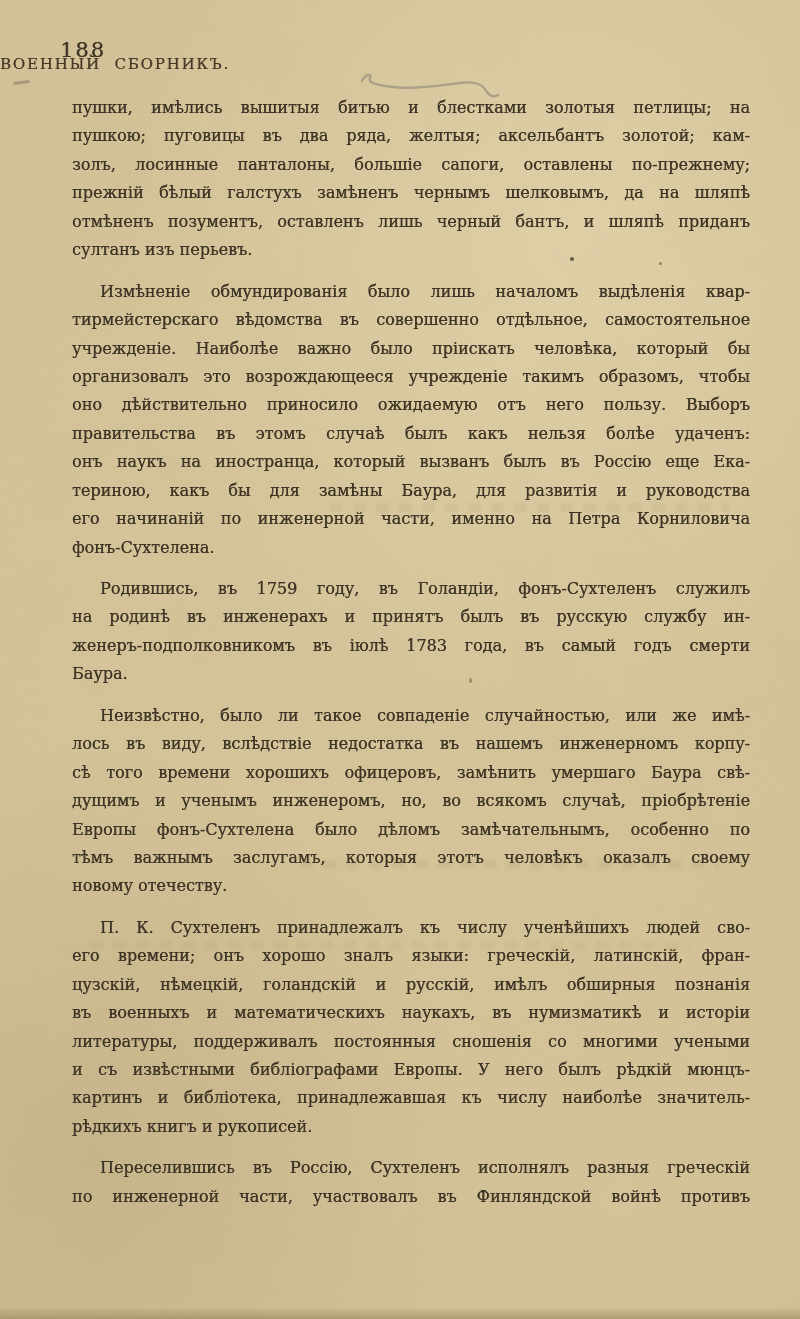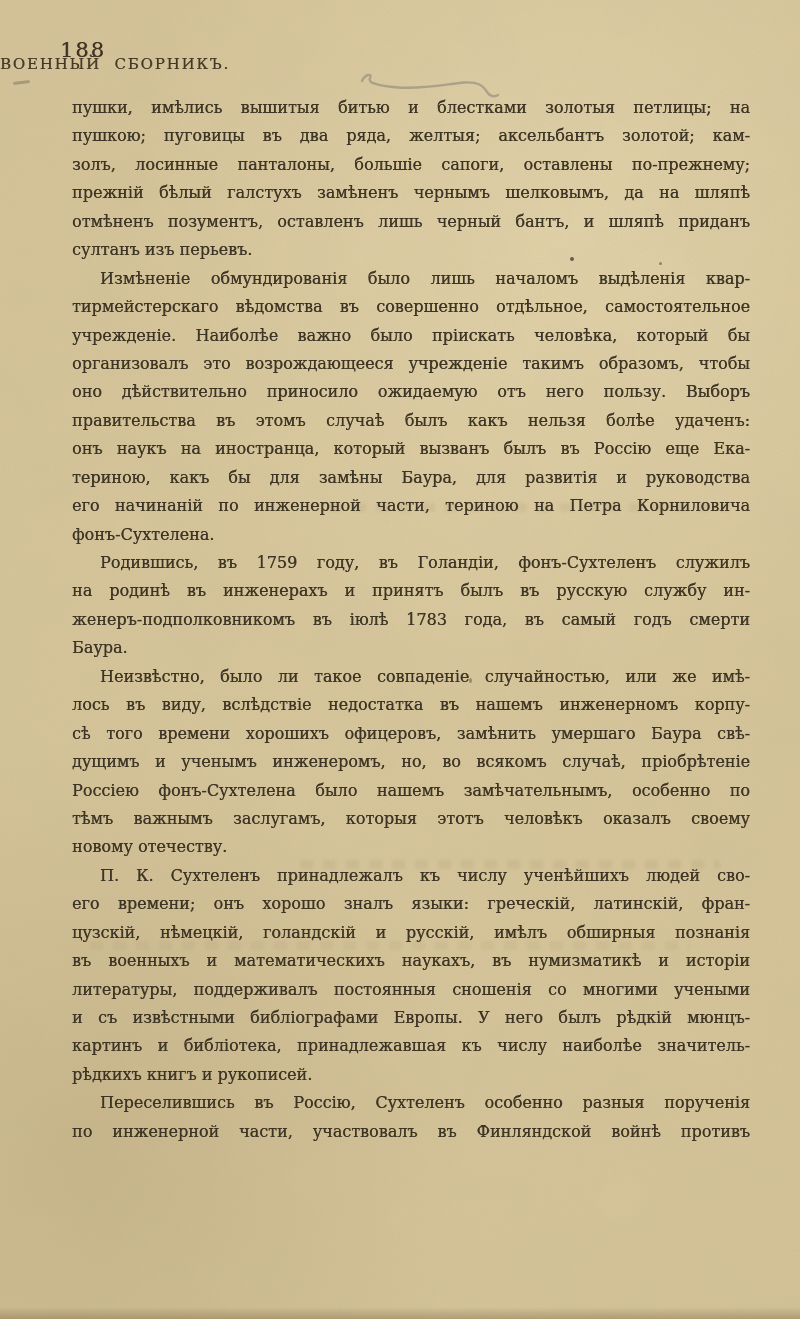--- a/index.html
+++ b/index.html
@@ -30,21 +30,21 @@
   }
   .squiggle{position:absolute;left:346px;top:70px;pointer-events:none;}
   .bodytext{position:absolute;left:72px;top:94px;width:678px;font-size:16px;}
   .ln{
     height:28.45px;line-height:28.45px;overflow:hidden;
     text-align:justify;text-align-last:justify;
     text-shadow:.35px 0 0 rgba(60,50,34,.75);
     filter:blur(.18px);
   }
   .ln.end{text-align:right;text-align-last:left;}
-  .ln.ind{padding-left:28px;}
+  .ln.ind{padding-left:28px;margin-top:13px;}
   
   .dash{position:absolute;left:13px;top:81px;width:17px;height:3px;border-radius:2px;
         background:rgba(112,104,88,.45);transform:rotate(-7deg);filter:blur(.7px);}
   .speck1{position:absolute;left:570px;top:257px;width:4px;height:4px;border-radius:50%;
         background:rgba(52,44,28,.7);filter:blur(.3px);}
   .speck2{position:absolute;left:659px;top:262px;width:3px;height:3px;border-radius:50%;
         background:rgba(70,60,40,.5);filter:blur(.4px);}
   .speck3{position:absolute;left:469px;top:678px;width:3px;height:5px;border-radius:50%;
         background:rgba(80,68,46,.45);filter:blur(.5px);}
   
@@ -96,38 +96,38 @@
     <div class="ln">отмѣненъ позументъ, оставленъ лишь черный бантъ, и шляпѣ приданъ</div>
     <div class="ln end">султанъ изъ перьевъ.</div>
     <div class="ln ind">Измѣненіе обмундированія было лишь началомъ выдѣленія квар-</div>
     <div class="ln">тирмейстерскаго вѣдомства въ совершенно отдѣльное, самостоятельное</div>
     <div class="ln">учрежденіе. Наиболѣе важно было пріискать человѣка, который бы</div>
     <div class="ln">организовалъ это возрождающееся учрежденіе такимъ образомъ, чтобы</div>
     <div class="ln">оно дѣйствительно приносило ожидаемую отъ него пользу. Выборъ</div>
     <div class="ln">правительства въ этомъ случаѣ былъ какъ нельзя болѣе удаченъ:</div>
     <div class="ln">онъ наукъ на иностранца, который вызванъ былъ въ Россію еще Ека-</div>
     <div class="ln">териною, какъ бы для замѣны Баура, для развитія и руководства</div>
-    <div class="ln">его начинаній по инженерной части, териною на Петра Корниловича</div>
+    <div class="ln">его начинаній по инженерной части, именно на Петра Корниловича</div>
     <div class="ln end">фонъ-Сухтелена.</div>
     <div class="ln ind">Родившись, въ 1759 году, въ Голандіи, фонъ-Сухтеленъ служилъ</div>
     <div class="ln">на родинѣ въ инженерахъ и принятъ былъ въ русскую службу ин-</div>
     <div class="ln">женеръ-подполковникомъ въ іюлѣ 1783 года, въ самый годъ смерти</div>
     <div class="ln end">Баура.</div>
     <div class="ln ind">Неизвѣстно, было ли такое совпаденіе случайностью, или же имѣ-</div>
     <div class="ln">лось въ виду, вслѣдствіе недостатка въ нашемъ инженерномъ корпу-</div>
     <div class="ln">сѣ того времени хорошихъ офицеровъ, замѣнить умершаго Баура свѣ-</div>
     <div class="ln">дущимъ и ученымъ инженеромъ, но, во всякомъ случаѣ, пріобрѣтеніе</div>
-    <div class="ln">Россіею фонъ-Сухтелена было нашемъ замѣчательнымъ, особенно по</div>
+    <div class="ln">Европы фонъ-Сухтелена было дѣломъ замѣчательнымъ, особенно по</div>
     <div class="ln">тѣмъ важнымъ заслугамъ, которыя этотъ человѣкъ оказалъ своему</div>
     <div class="ln end">новому отечеству.</div>
     <div class="ln ind">П. К. Сухтеленъ принадлежалъ къ числу ученѣйшихъ людей сво-</div>
     <div class="ln">его времени; онъ хорошо зналъ языки: греческій, латинскій, фран-</div>
     <div class="ln">цузскій, нѣмецкій, голандскій и русскій, имѣлъ обширныя познанія</div>
     <div class="ln">въ военныхъ и математическихъ наукахъ, въ нумизматикѣ и исторіи</div>
     <div class="ln">литературы, поддерживалъ постоянныя сношенія со многими учеными</div>
     <div class="ln">и съ извѣстными библіографами Европы. У него былъ рѣдкій мюнцъ-</div>
     <div class="ln">картинъ и библіотека, принадлежавшая къ числу наиболѣе значитель-</div>
     <div class="ln end">рѣдкихъ книгъ и рукописей.</div>
-    <div class="ln ind">Переселившись въ Россію, Сухтеленъ особенно разныя порученія</div>
+    <div class="ln ind">Переселившись въ Россію, Сухтеленъ исполнялъ разныя греческій</div>
     <div class="ln">по инженерной части, участвовалъ въ Финляндской войнѣ противъ</div>
   </div>
 
 </div>
 
 </body></html>

